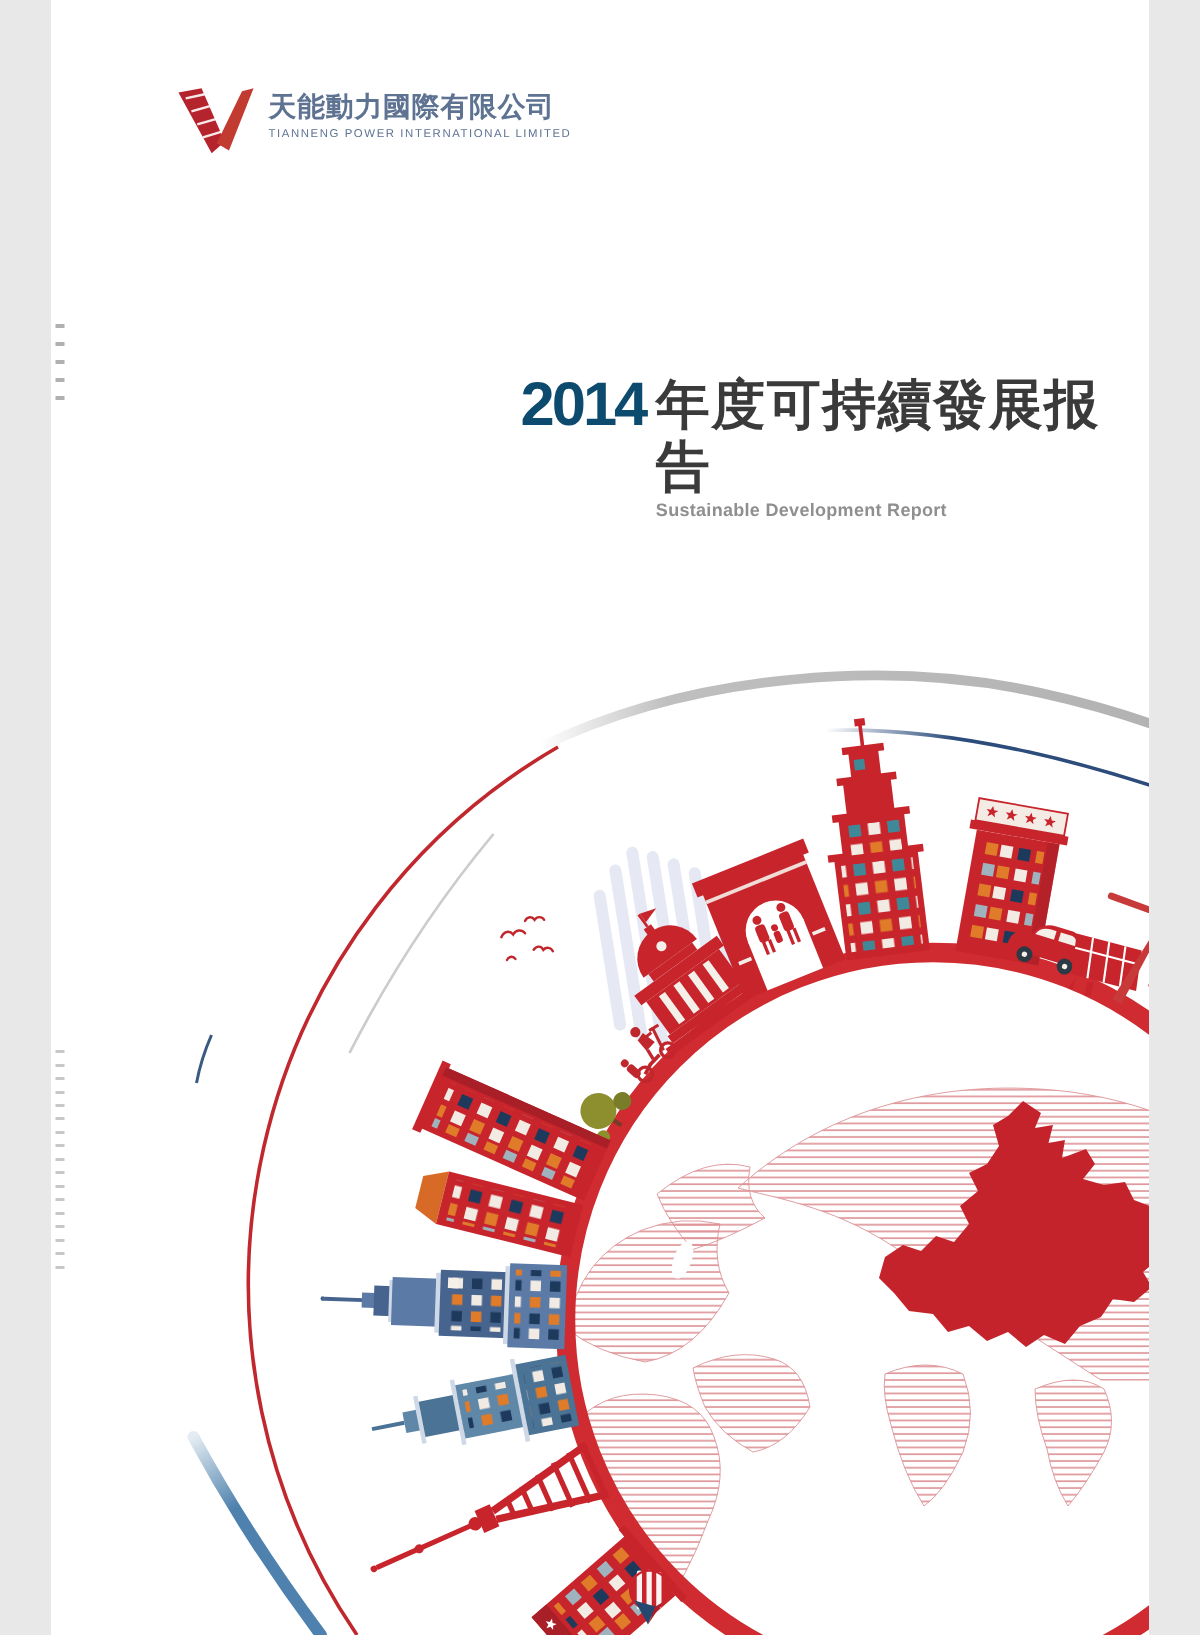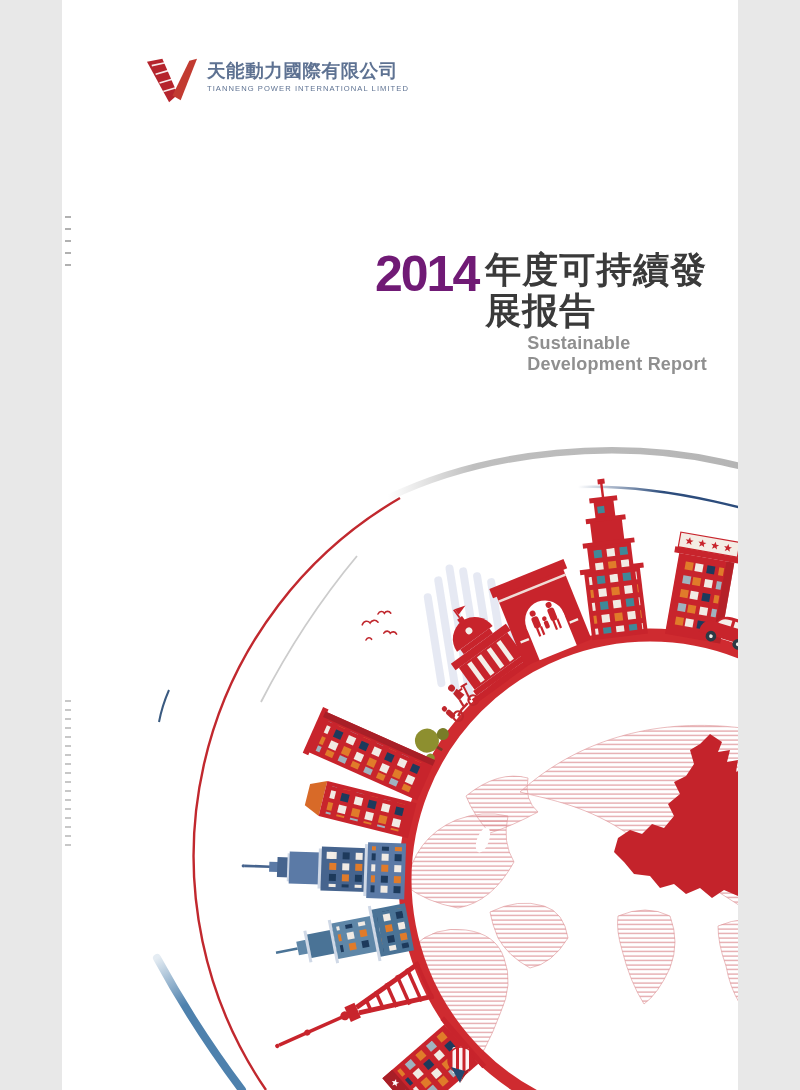--- a/index.html
+++ b/index.html
@@ -1,35 +1,35 @@
 <!DOCTYPE html>
 <html><head>
 <meta charset="utf-8">
 <style>
   html,body{margin:0;padding:0;background:#e8e8e8;}
-  .page{position:relative;width:676px;height:1090px;background:#ffffff;overflow:hidden;
+  .page{position:relative;width:732px;height:1090px;background:#ffffff;overflow:hidden;
         font-family:"Liberation Sans",sans-serif;margin:0 auto;}
   
   .print-mark{position:absolute;left:3px;width:6px;opacity:.7;}
   .print-mark.top{top:216px;height:54px;
     background-image:repeating-linear-gradient(180deg,#8f8f8f 0 2.5px,transparent 2.5px 12px);}
   .print-mark.bottom{top:700px;height:152px;opacity:.55;
     background-image:repeating-linear-gradient(180deg,#9a9a9a 0 2px,transparent 2px 9px);}
   
   .logo{position:absolute;left:84px;top:57px;display:flex;align-items:flex-start;}
   .logo-mark{width:52px;height:48px;flex:0 0 auto;}
   .logo-text{margin-left:9px;padding-top:4px;}
   .logo-cn{font-size:18.5px;font-weight:bold;color:#5e7292;letter-spacing:.6px;line-height:1.1;}
   .logo-en{font-size:7.6px;font-weight:normal;color:#5e7292;letter-spacing:1.05px;margin-top:3px;}
   
   .title{position:absolute;left:313px;top:249px;display:flex;align-items:flex-start;}
-  .title-year{font-size:50px;font-weight:bold;color:#701a75;line-height:1.0;letter-spacing:-2px;}
+  .title-year{font-size:41px;font-weight:bold;color:#0c4a6e;line-height:1.0;letter-spacing:-2px;}
   .title-right{margin-left:7px;}
   .title-cn{font-size:36px;font-weight:bold;color:#3a3a3a;letter-spacing:1px;line-height:1.15;}
-  .title-en{font-size:18px;font-weight:bold;color:#8f8f8f;letter-spacing:.2px;margin-top:1px;margin-left:42px;}
+  .title-en{font-size:12px;font-weight:bold;color:#8f8f8f;letter-spacing:.2px;margin-top:1px;}
   
   .illus{position:absolute;left:0;top:440px;}
   
   .r{fill:#c8242c}.r2{fill:#a81f27}
   .w{fill:#f4efe9}.tl{fill:#3f8898}
   .ol{fill:#8d8f2f}.ol2{fill:#797c28}
   .bl{fill:#46648e}.bl2{fill:#5b7aa6}.bl3{fill:#4a7396}.bl4{fill:#5f87a8}
   .lg{fill:#cfd8e6}
 </style>
 </head>

